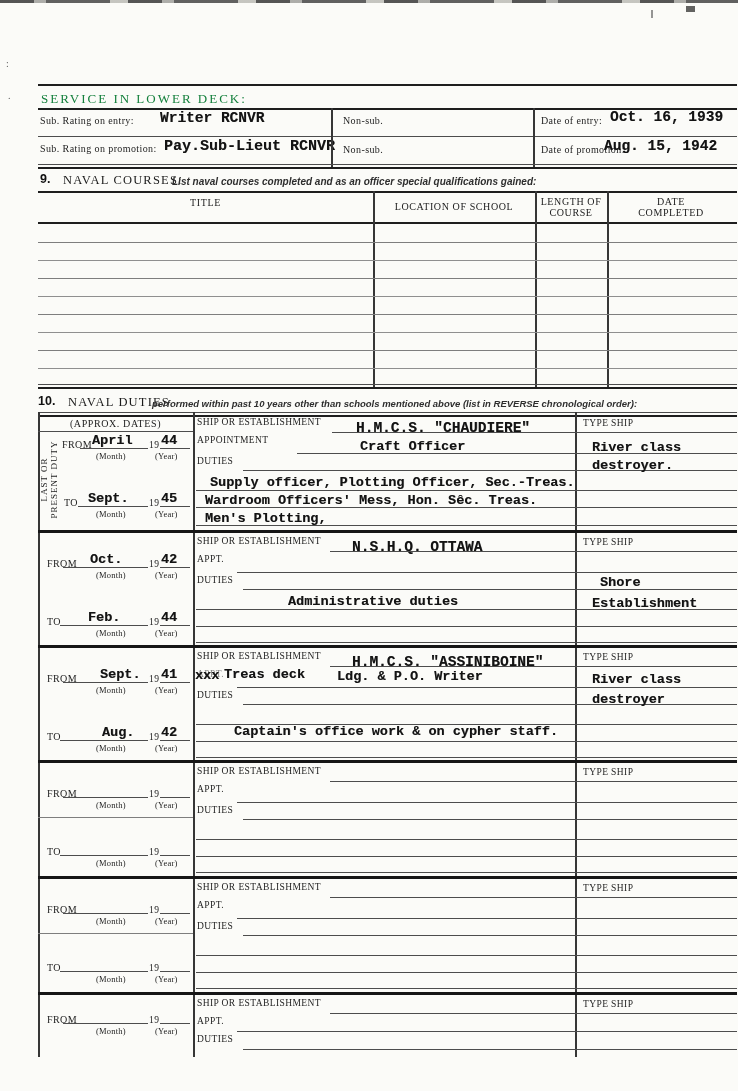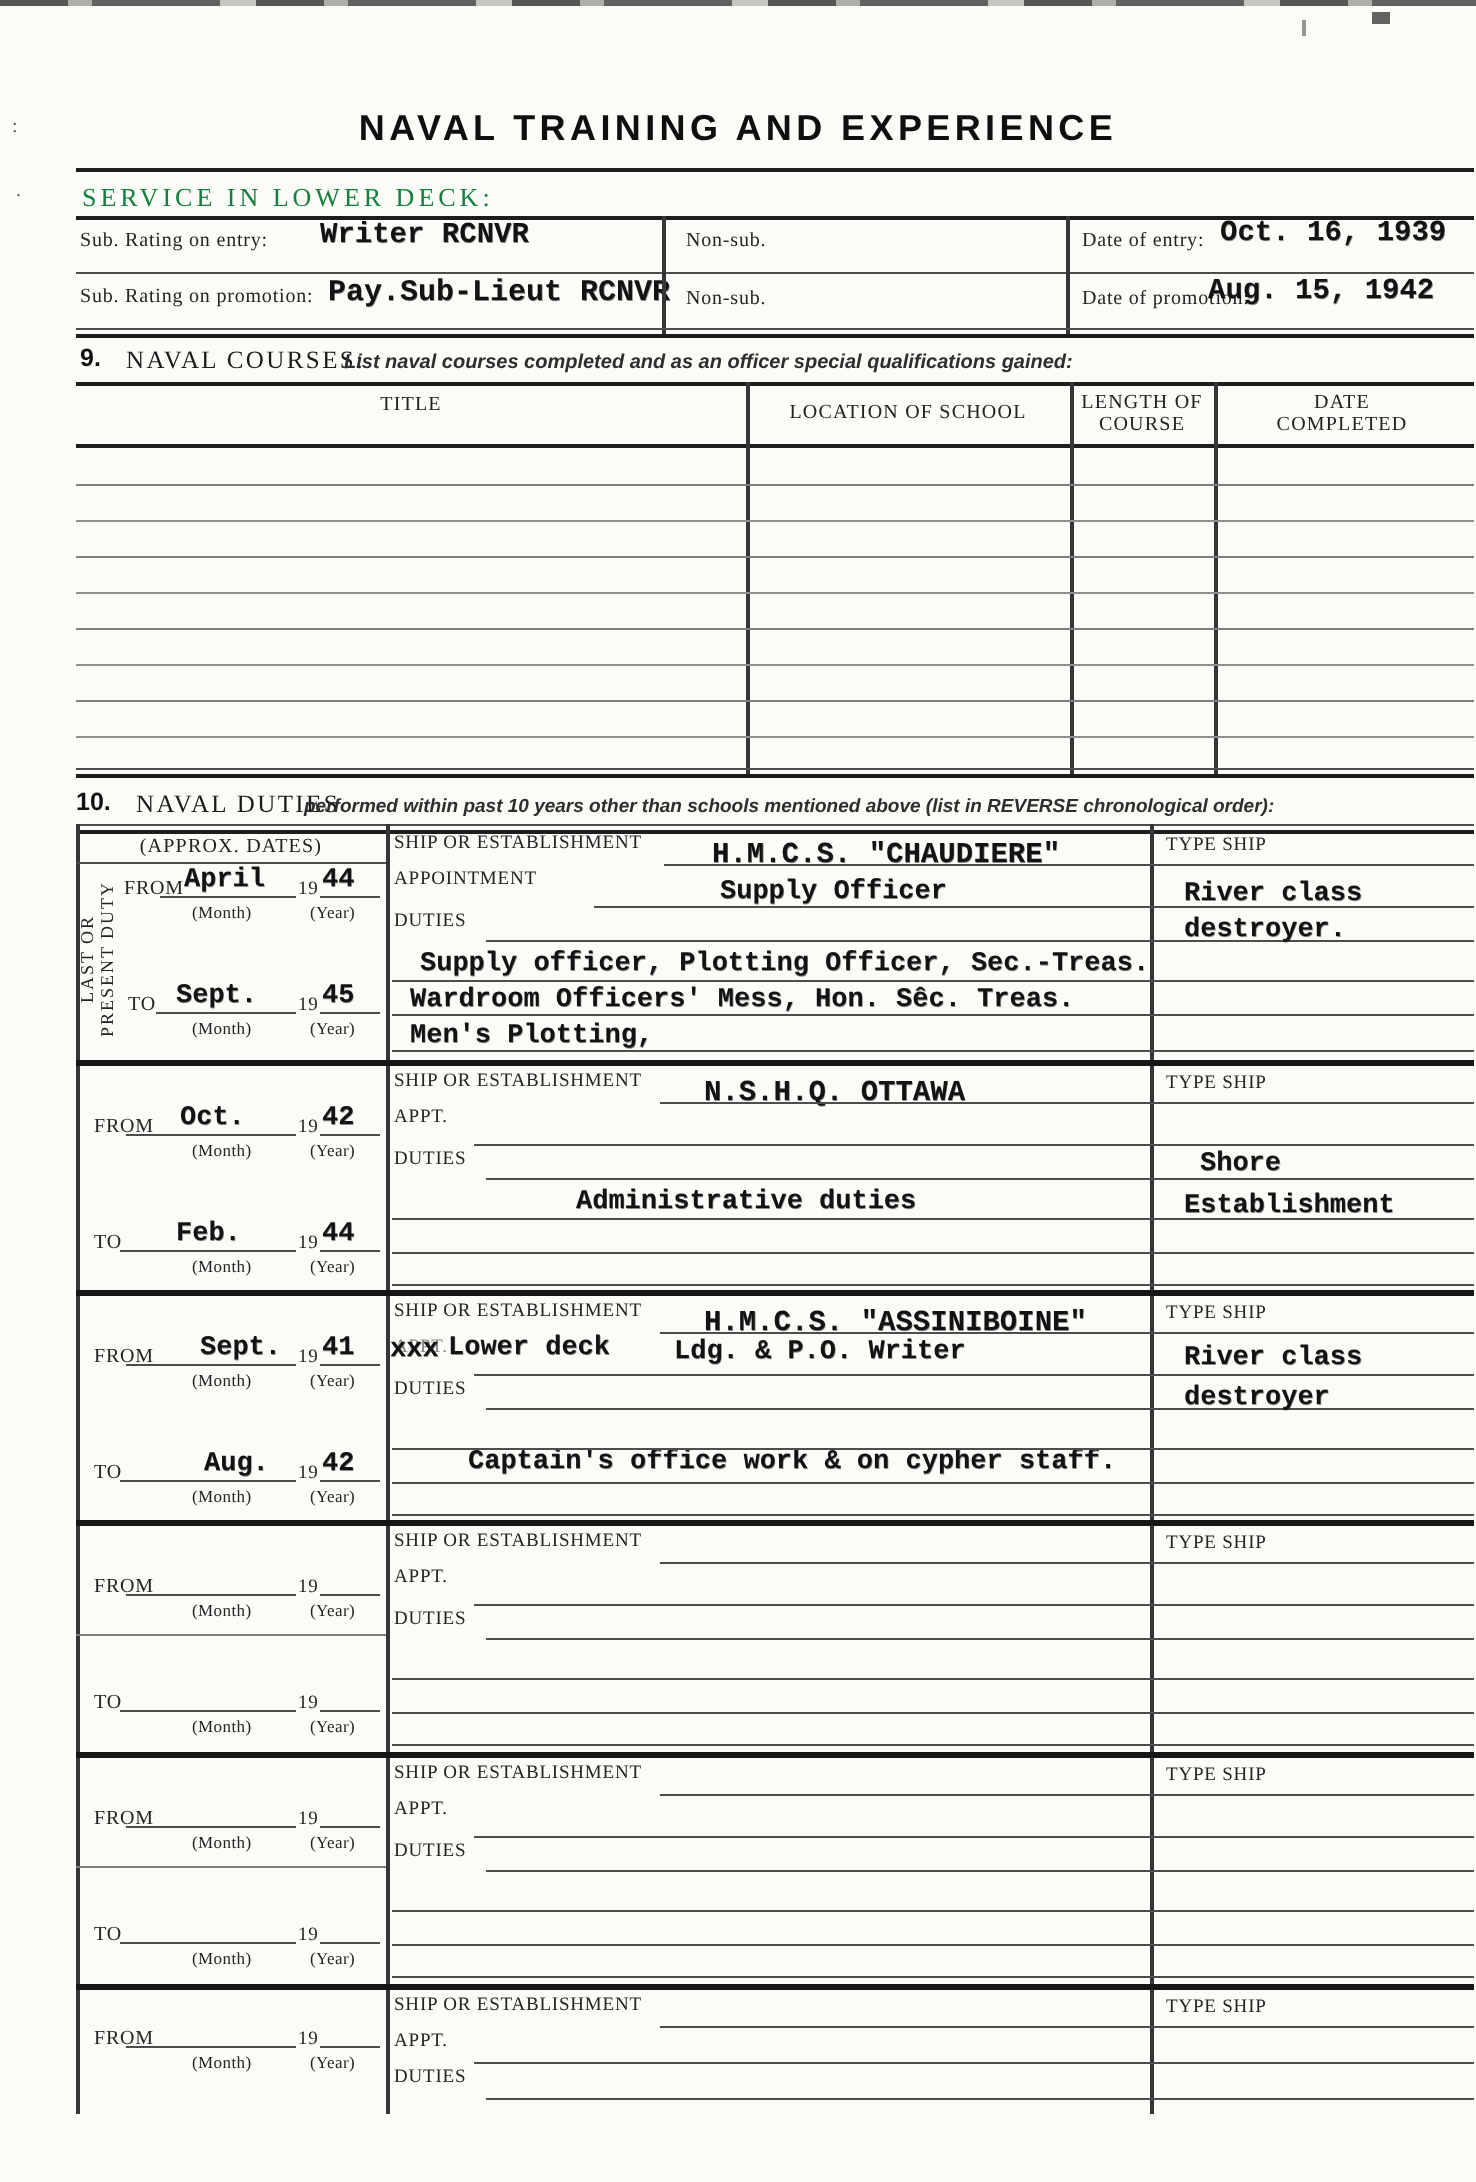--- a/index.html
+++ b/index.html
@@ -42,21 +42,20 @@
 <body>
 
 <div class="page">
 
   <div class="edge-top"></div>
   <div class="blot" style="left:686px;top:6px;width:9px;height:6px;opacity:.75"></div>
   <div class="blot" style="left:651px;top:10px;width:2px;height:8px;opacity:.5"></div>
   <span class="speck" style="left:6px;top:58px">:</span>
   <span class="speck" style="left:8px;top:90px">.</span>
 
-  <div class="title" style="top:54px">NAVAL TRAINING AND EXPERIENCE</div>
   <div class="hl h2" style="left:38px;top:84px;width:699px"></div>
 
   <div class="svc-head" style="left:41px;top:91px">SERVICE IN LOWER DECK:</div>
   <div class="hl h2" style="left:38px;top:108px;width:699px"></div>
 
   <div class="plab" style="left:40px;top:115px">Sub. Rating on entry:</div>
   <div class="typed val" style="left:160px;top:110px">Writer RCNVR</div>
   <div class="plab" style="left:343px;top:115px">Non-sub.</div>
   <div class="plab" style="left:541px;top:115px">Date of entry:</div>
   <div class="typed val" style="left:610px;top:109px">Oct. 16, 1939</div>
@@ -121,21 +120,21 @@
 
   <div class="side">
     <div>LAST OR</div>
     <div>PRESENT DUTY</div>
   </div>
 
   <div class="typed lg" style="left:356px;top:420px">H.M.C.S. "CHAUDIERE"</div>
   <div class="hl" style="left:332px;top:432px;width:243px"></div>
   <div class="hl" style="left:575px;top:432px;width:162px"></div>
   <div class="plab" style="left:197px;top:435px;font-size:9.5px">APPOINTMENT</div>
-  <div class="typed" style="left:360px;top:439px">Supply Officer</div>
+  <div class="typed" style="left:360px;top:439px">Craft Officer</div>
   <div class="hl" style="left:297px;top:453px;width:278px"></div>
   <div class="hl" style="left:575px;top:453px;width:162px"></div>
   <div class="plab" style="left:197px;top:456px;font-size:9.5px">DUTIES</div>
   <div class="hl" style="left:243px;top:470px;width:332px"></div>
   <div class="hl" style="left:575px;top:470px;width:162px"></div>
   <div class="typed" style="left:210px;top:475px">Supply officer, Plotting Officer, Sec.-Treas.</div>
   <div class="hl" style="left:196px;top:490px;width:379px"></div>
   <div class="hl" style="left:575px;top:490px;width:162px"></div>
   <div class="typed" style="left:205px;top:493px">Wardroom Officers' Mess, Hon. Sêc. Treas.</div>
   <div class="hl" style="left:196px;top:507px;width:379px"></div>
@@ -205,21 +204,21 @@
 
   <div class="hl h3" style="left:38px;top:645px;width:699px"></div>
 
   <div class="plab" style="left:197px;top:651px;font-size:9.5px">SHIP OR ESTABLISHMENT</div>
   <div class="typed lg" style="left:352px;top:654px">H.M.C.S. "ASSINIBOINE"</div>
   <div class="plab" style="left:583px;top:652px;font-size:9.5px">TYPE SHIP</div>
   <div class="hl" style="left:330px;top:666px;width:245px"></div>
   <div class="hl" style="left:575px;top:666px;width:162px"></div>
   <div class="plab u-appt" style="left:197px;top:669px;font-size:9.5px">APPT.</div>
   <div class="typed strike-x" style="left:195px;top:668px">xxx</div>
-  <div class="typed" style="left:224px;top:667px">Lower deck</div>
+  <div class="typed" style="left:224px;top:667px">Treas deck</div>
   <div class="typed" style="left:337px;top:669px">Ldg. &amp; P.O. Writer</div>
   <div class="hl" style="left:237px;top:687px;width:338px"></div>
   <div class="hl" style="left:575px;top:687px;width:162px"></div>
   <div class="plab" style="left:197px;top:690px;font-size:9.5px">DUTIES</div>
   <div class="hl" style="left:243px;top:704px;width:332px"></div>
   <div class="hl" style="left:575px;top:704px;width:162px"></div>
   <div class="typed" style="left:234px;top:724px">Captain's office work &amp; on cypher staff.</div>
   <div class="hl" style="left:196px;top:724px;width:379px"></div>
   <div class="hl" style="left:575px;top:724px;width:162px"></div>
   <div class="hl" style="left:196px;top:741px;width:379px"></div>

